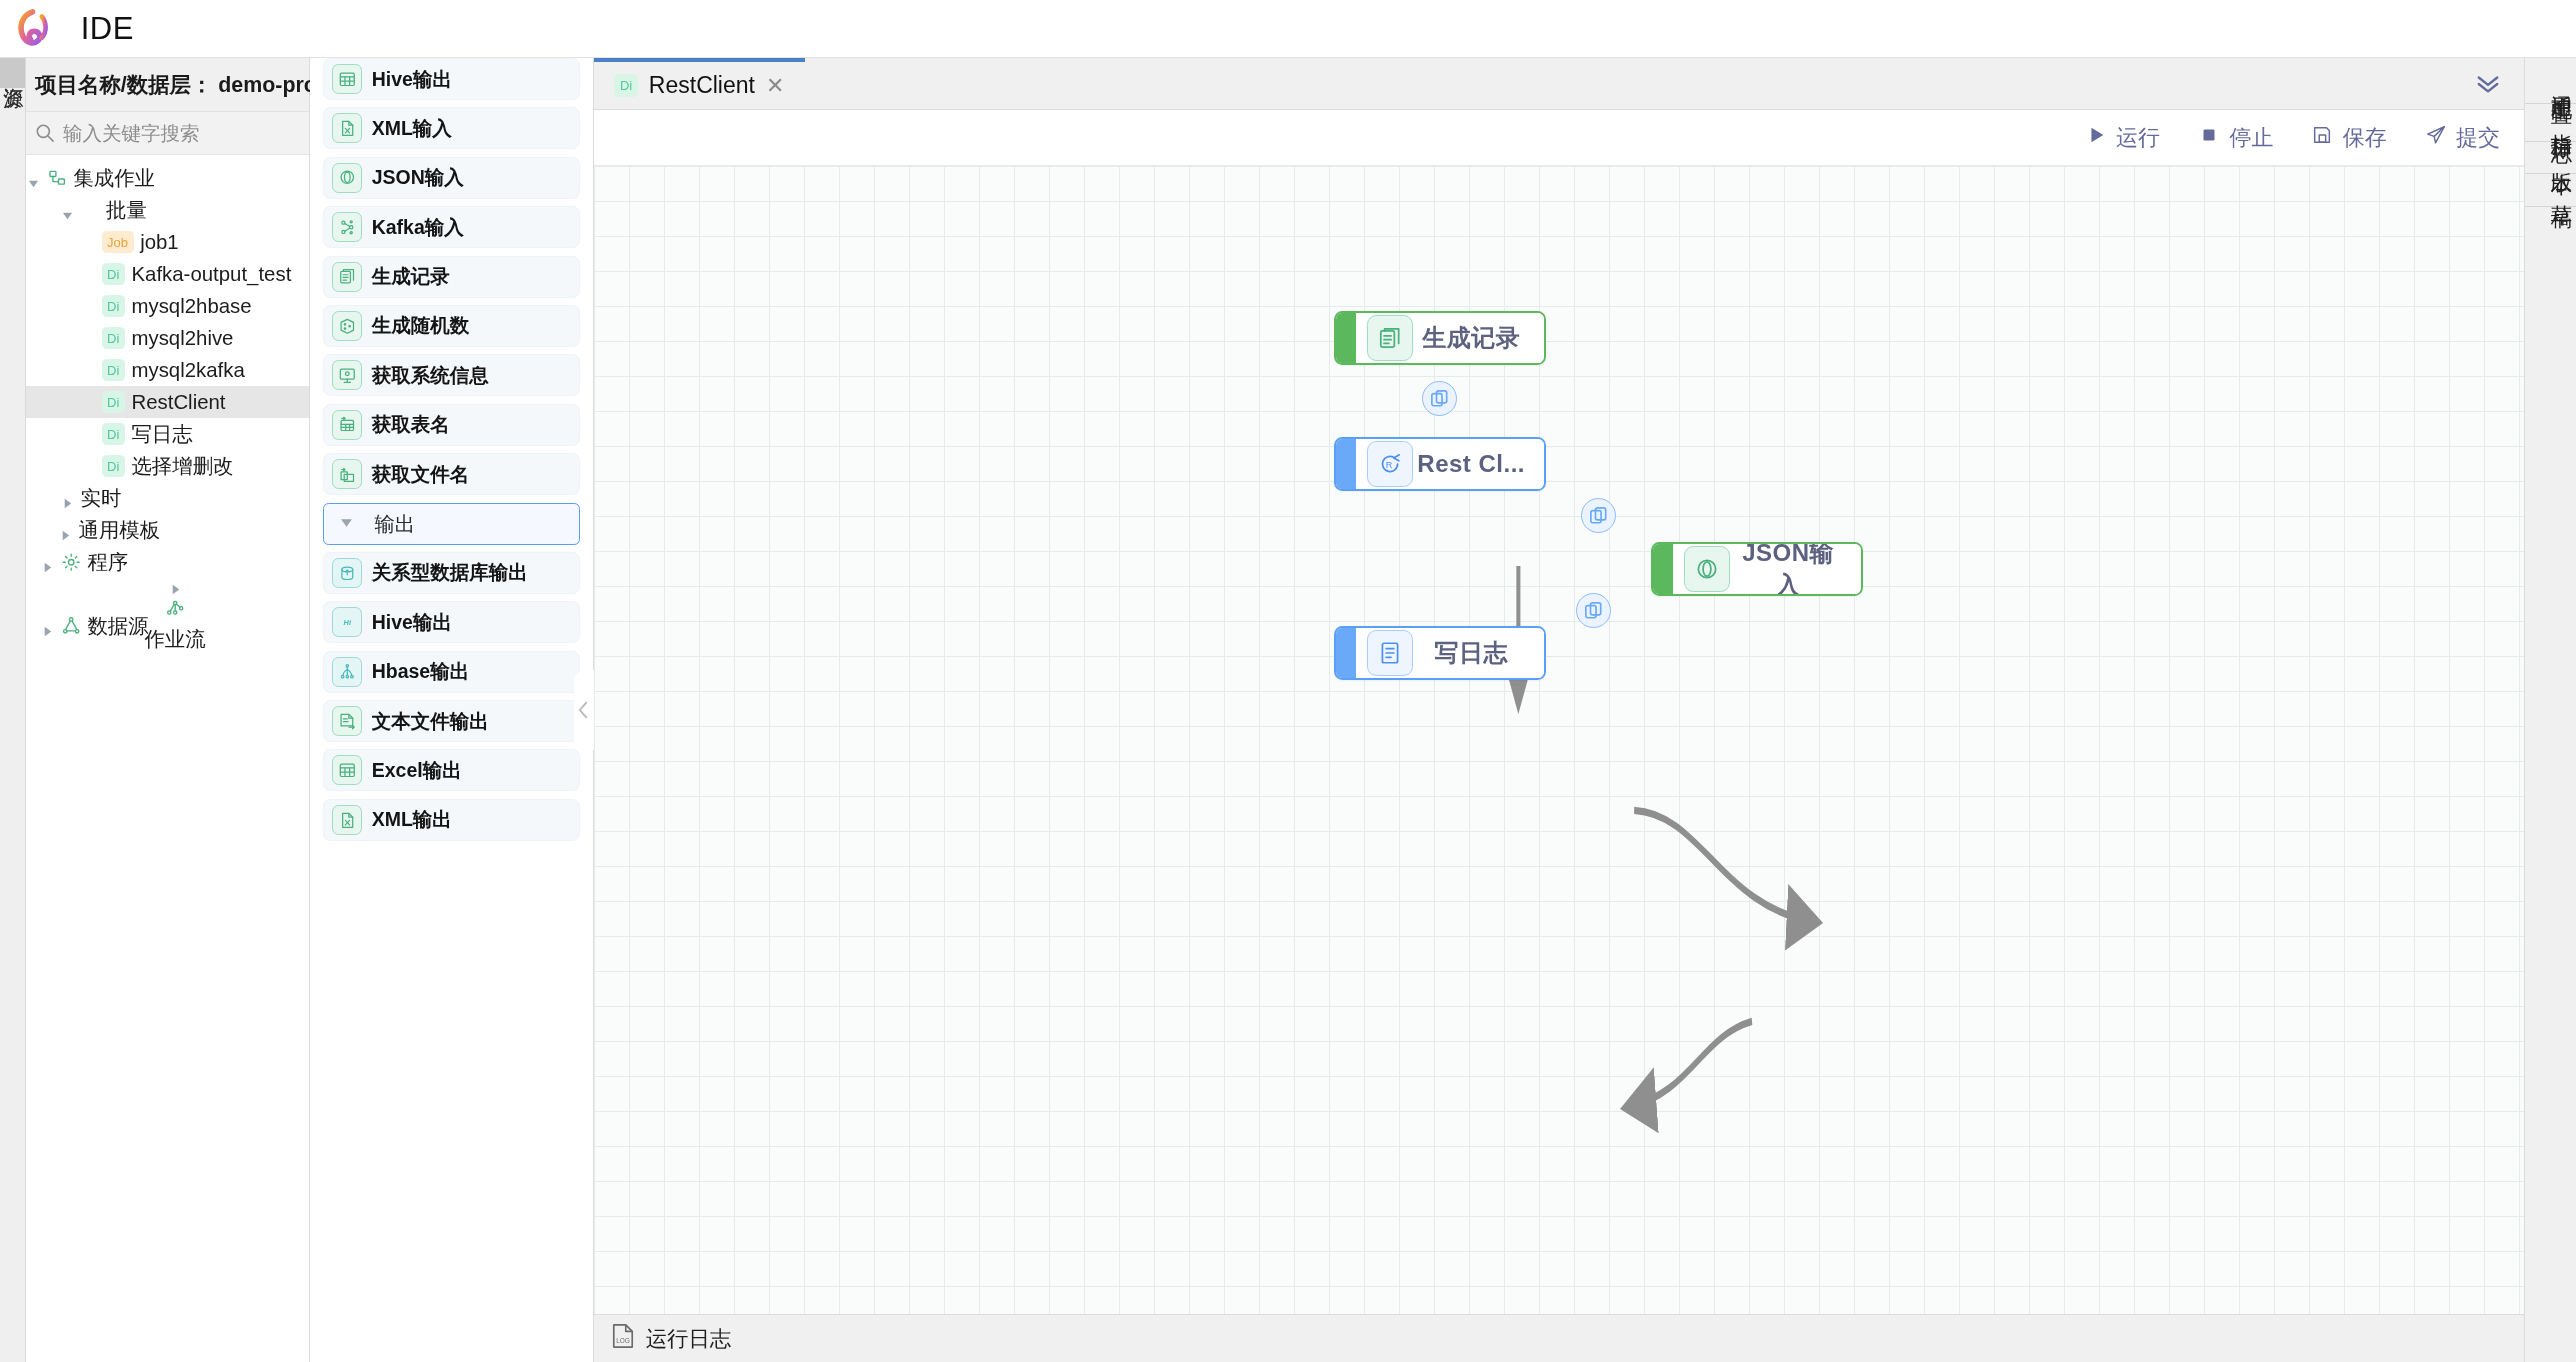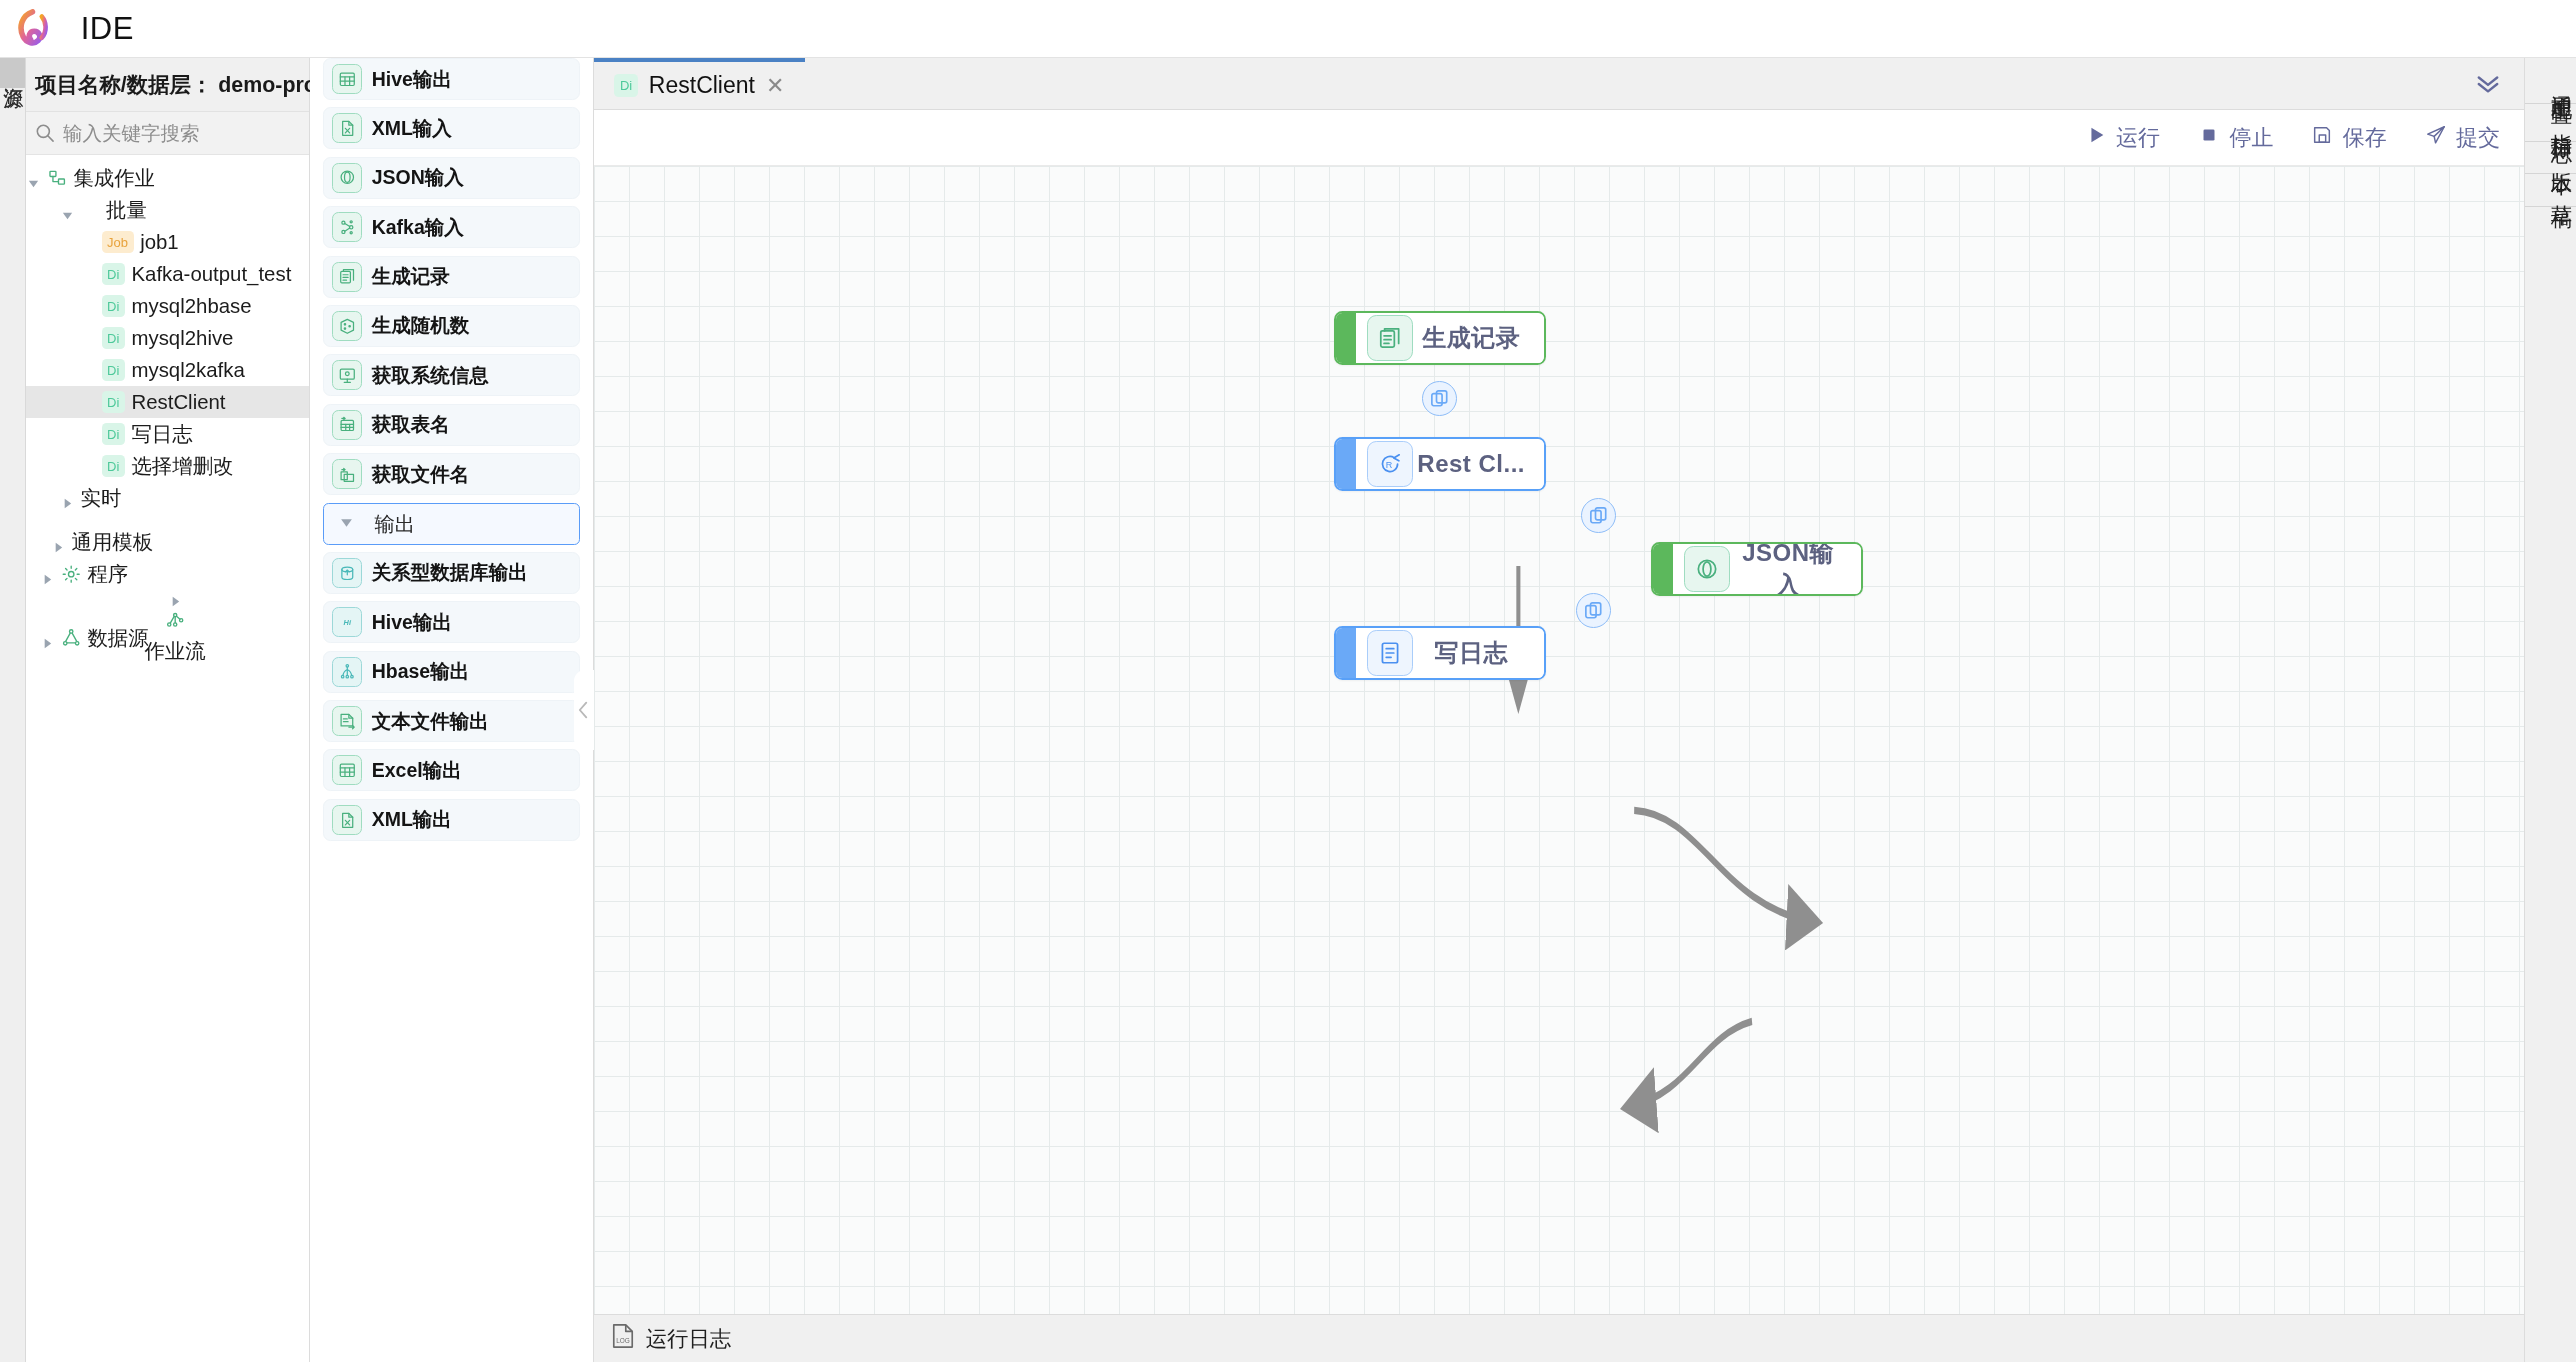--- a/index.html
+++ b/index.html
@@ -282,21 +282,21 @@
             <span class="caret-spacer"></span>
             <span class="badge di">Di</span>
             <span>选择增删改</span>
           </div>
           <div class="tree-row" style="padding-left: 35px;">
             <span class="caret"><svg width="13" height="13" viewBox="0 0 14 14">
                 <path d="M4,2 L4,12 L11,7 Z" fill="#9aa4b0"></path>
               </svg></span>
             <span>实时</span>
           </div>
-          <div class="tree-row" style="padding-left: 26px; margin-top: 12px;">
+          <div class="tree-row" style="padding-left: 33px;">
             <span class="caret"><svg width="13" height="13" viewBox="0 0 14 14">
                 <path d="M4,2 L4,12 L11,7 Z" fill="#9aa4b0"></path>
               </svg></span>
             <span>通用模板</span>
           </div>
           <div class="tree-row" style="padding-left: 15px;">
             <span class="caret"><svg width="13" height="13" viewBox="0 0 14 14">
                 <path d="M4,2 L4,12 L11,7 Z" fill="#9aa4b0"></path>
               </svg></span>
             <span class="tinyicon"><svg width="20.4" height="20.4" viewBox="0 0 24 24" fill="none" stroke="#49b07e" stroke-width="1.6" stroke-linecap="round" stroke-linejoin="round">

